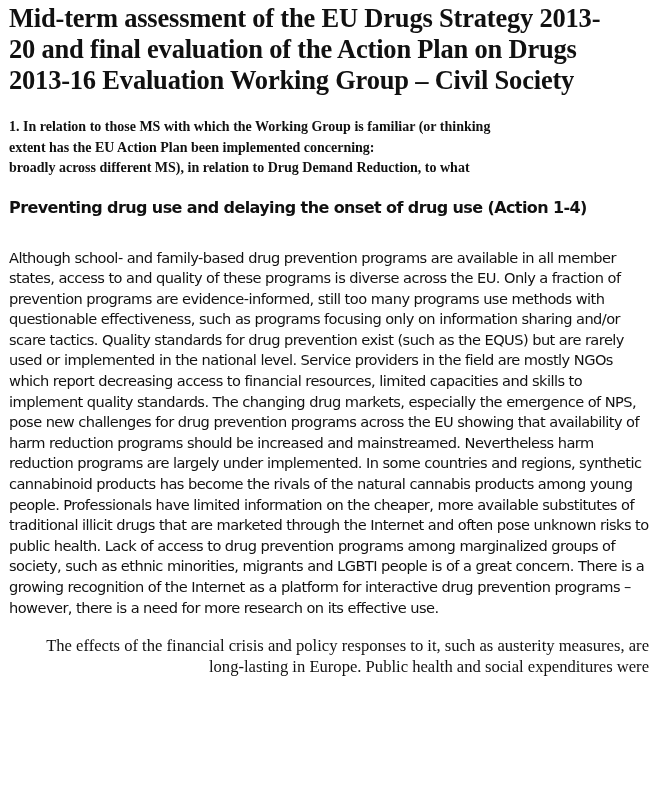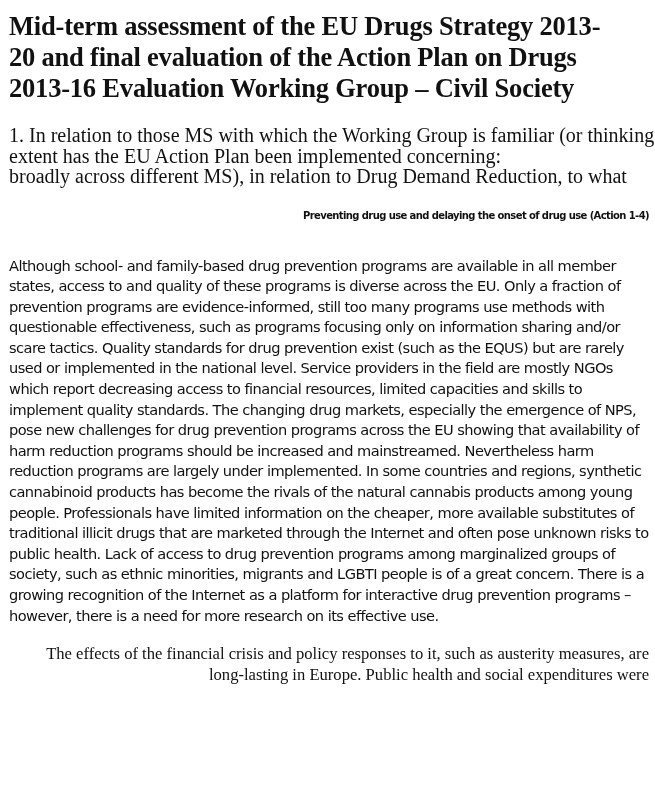--- a/index.html
+++ b/index.html
@@ -10,50 +10,49 @@
     body {
       width: 655px;
       height: 792px;
       overflow: hidden;
       position: relative;
       color: #111111;
     }
     .page {
       position: absolute;
       left: 9px;
-      top: 8px;
+      top: 0;
       width: 640px;
     }
     .title {
       font-family: "Liberation Serif", serif;
       font-weight: bold;
       font-size: 26.5px;
       line-height: 31px;
       margin: 3px 0 0 0;
       letter-spacing: -0.2px;
     }
     .title .line, .question .line, .heading .line, .para .line {
       display: block;
       white-space: nowrap;
     }
     .question {
       font-family: "Liberation Serif", serif;
-      font-weight: normal;
-      font-size: 20px;
+      font-weight: bold;
+      font-size: 14px;
       line-height: 20.5px;
       margin: 21px 0 0 0;
     }
     .heading-sans {
       font-family: "DejaVu Sans", sans-serif;
       font-weight: bold;
-      font-size: 10px;
+      font-size: 16px;
       line-height: 20px;
       margin: 19px 0 8px 0;
       letter-spacing: -0.6px;
-      text-align: right;
     }
     .para-sans {
       font-family: "DejaVu Sans", sans-serif;
       font-size: 14.6px;
       line-height: 20.6px;
       margin: 30px 0 0 0;
       letter-spacing: -0.55px;
     }
     .heading-serif {
       font-family: "Liberation Serif", serif;

